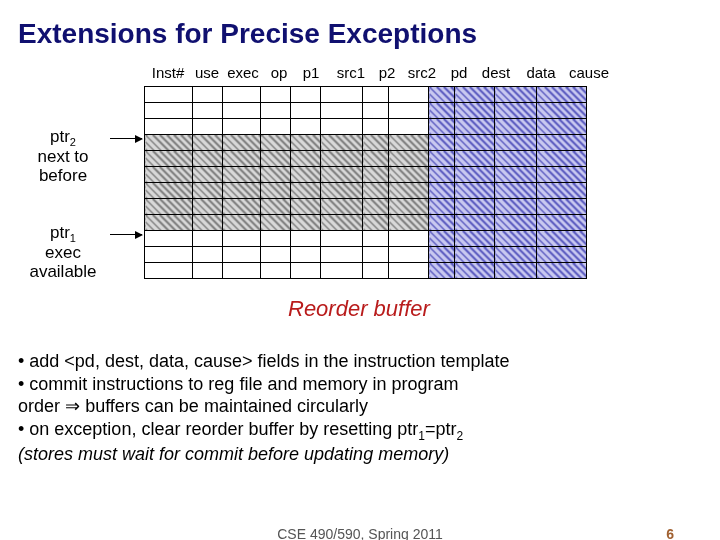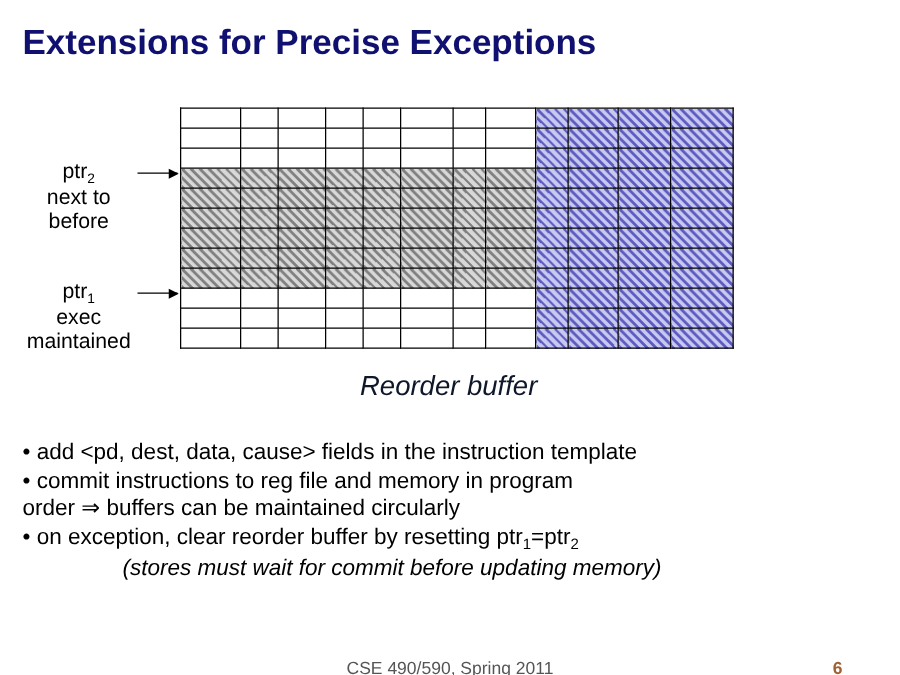--- a/index.html
+++ b/index.html
@@ -84,21 +84,21 @@
     right: -1px;
     top: -4px;
     border-left: 8px solid #000;
     border-top: 4px solid transparent;
     border-bottom: 4px solid transparent;
   }
   .rob-caption {
     position: absolute;
     font-style: italic;
     font-size: 22px;
-    color: #0f172a;
+    color: #b91c1c;
   }
   .bullets {
     font-size: 18px;
     line-height: 1.25;
     margin-top: 6px;
   }
   .bullets .indent { }
   .bullets .italic { font-style: italic; }
   .bullets .sub2 { font-size: 12px; vertical-align: sub; }
   .arrow-sym { font-family: sans-serif; }
@@ -114,20 +114,34 @@
   .footer .pagenum { position: absolute; right: 46px; color: #a06030; font-weight: bold; }
   .hgap { display:inline-block; }
 </style>
 </head>
 <body>
 
 <div class="title">Extensions for Precise Exceptions</div>
 
 <div class="diagram-area">
 
+  <div class="col-headers">
+    <span class="hgap" style="width:48px">Inst#</span>
+    <span class="hgap" style="width:30px">use</span>
+    <span class="hgap" style="width:42px">exec</span>
+    <span class="hgap" style="width:30px">op</span>
+    <span class="hgap" style="width:34px">p1</span>
+    <span class="hgap" style="width:46px">src1</span>
+    <span class="hgap" style="width:26px">p2</span>
+    <span class="hgap" style="width:44px">src2</span>
+    <span class="hgap" style="width:30px">pd</span>
+    <span class="hgap" style="width:44px">dest</span>
+    <span class="hgap" style="width:46px">data</span>
+    <span class="hgap" style="width:50px">cause</span>
+  </div>
 
   <div class="table-wrap">
     <table class="rob">
       <tbody id="rob-body">
           <tr>
             <td class="c-inst white"></td>
             <td class="c-use white"></td>
             <td class="c-exec white"></td>
             <td class="c-op white"></td>
             <td class="c-p1 white"></td>
@@ -300,33 +314,33 @@
   <div class="ptr-label" style="top:64px; left:0; width:90px;">
     <span>ptr</span><span class="sub">2</span><br>
     <span>next to</span><br>
     <span>before</span>
   </div>
   <div class="arrow" style="top:74px; left:92px; width:32px;"></div>
 
   <div class="ptr-label" style="top:160px; left:0; width:90px;">
     <span>ptr</span><span class="sub">1</span><br>
     <span>exec</span><br>
-    <span>maintained</span>
+    <span>available</span>
   </div>
   <div class="arrow" style="top:170px; left:92px; width:32px;"></div>
 
   <div class="rob-caption" style="top:232px; left:270px;">Reorder buffer</div>
 </div>
 
 <div class="bullets">
   <div>• <span>add &lt;pd, dest, data, cause&gt; fields in the instruction template</span></div>
   <div>• <span>commit instructions to reg file and memory in program</span></div>
   <div class="indent">
     <span>order </span><span class="arrow-sym">⇒</span><span> buffers can be maintained circularly</span>
   </div>
   <div>• <span>on exception, clear reorder buffer by resetting ptr</span><span class="sub2">1</span><span>=ptr</span><span class="sub2">2</span></div>
-  <div class="indent italic" style="margin-left:80px">(stores must wait for commit before updating memory)</div>
+  <div class="indent italic" style="">(stores must wait for commit before updating memory)</div>
 </div>
 
 <div class="footer">
   <span class="course">CSE 490/590, Spring 2011</span>
   <span class="pagenum">6</span>
 </div>
 
 </body></html>

